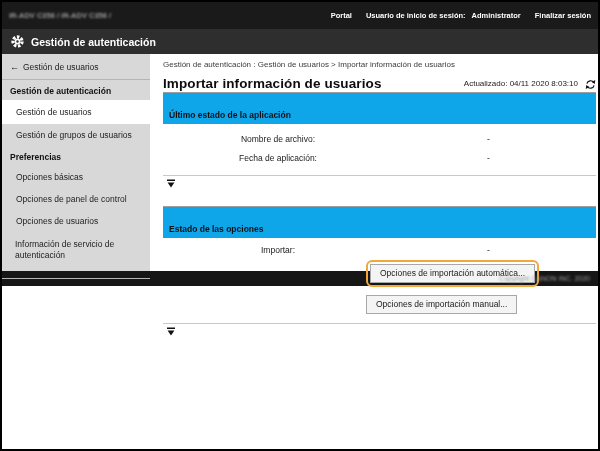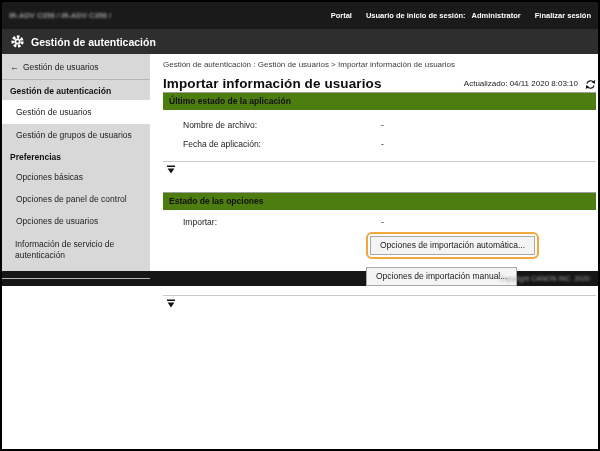--- a/index.html
+++ b/index.html
@@ -33,23 +33,23 @@
 
   
   .main { flex:1; background:#fff; padding:6px 2px 0 13px; font-size:8.5px; color:#1a1a1a; }
   .breadcrumb { font-size:8px; color:#3c3c3c; margin-bottom:7px; }
   .breadcrumb .bc-link { cursor:pointer; }
   .title-row { display:flex; align-items:flex-end; margin-bottom:1px; }
   .page-title { flex:1; font-size:13.5px; font-weight:bold; color:#0d0d0d; letter-spacing:.1px; }
   .updated { display:flex; align-items:flex-start; gap:7px; font-size:8px; color:#1a1a1a; padding-bottom:1px; }
   .refresh-btn { cursor:pointer; display:inline-flex; }
 
-  .section-bar { background:#4d7c0f; border-top:1px solid #9e9e9e; padding:3px 6px 4px 6px;
+  .section-bar { background:#0ea5e9; border-top:1px solid #9e9e9e; padding:17px 6px 4px 6px;
                  font-weight:bold; font-size:8.5px; color:#111; }
-  .kv-row { display:grid; grid-template-columns:210px 1fr; padding:5px 0 4px 0; }
+  .kv-row { display:grid; grid-template-columns:210px 1fr; padding:5px 0 4px 0;text-align:center; }
   .kv-label { padding-left:20px; }
   .kv-value { padding-left:8px; }
   .sec1-rows { padding-top:5px; padding-bottom:8px; }
   .content-hr { border:none; border-top:1px solid #c8c8c8; margin:0; }
   .totop { margin:3px 0 0 4px; display:inline-flex; cursor:pointer; }
 
   .btn-col { margin-left:203px; display:flex; flex-direction:column; align-items:flex-start; gap:8px; padding:1px 0 9px 0; }
   .btn { background:#f4f4f4; border:1px solid #a8a8a8; font-size:8.5px; color:#1a1a1a;
          padding:3px 9px 4px 9px; font-family:inherit; cursor:pointer; white-space:nowrap; }
   .hl-ring { border:2px solid #f2a73b; border-radius:6px; padding:2px; display:inline-block; }

